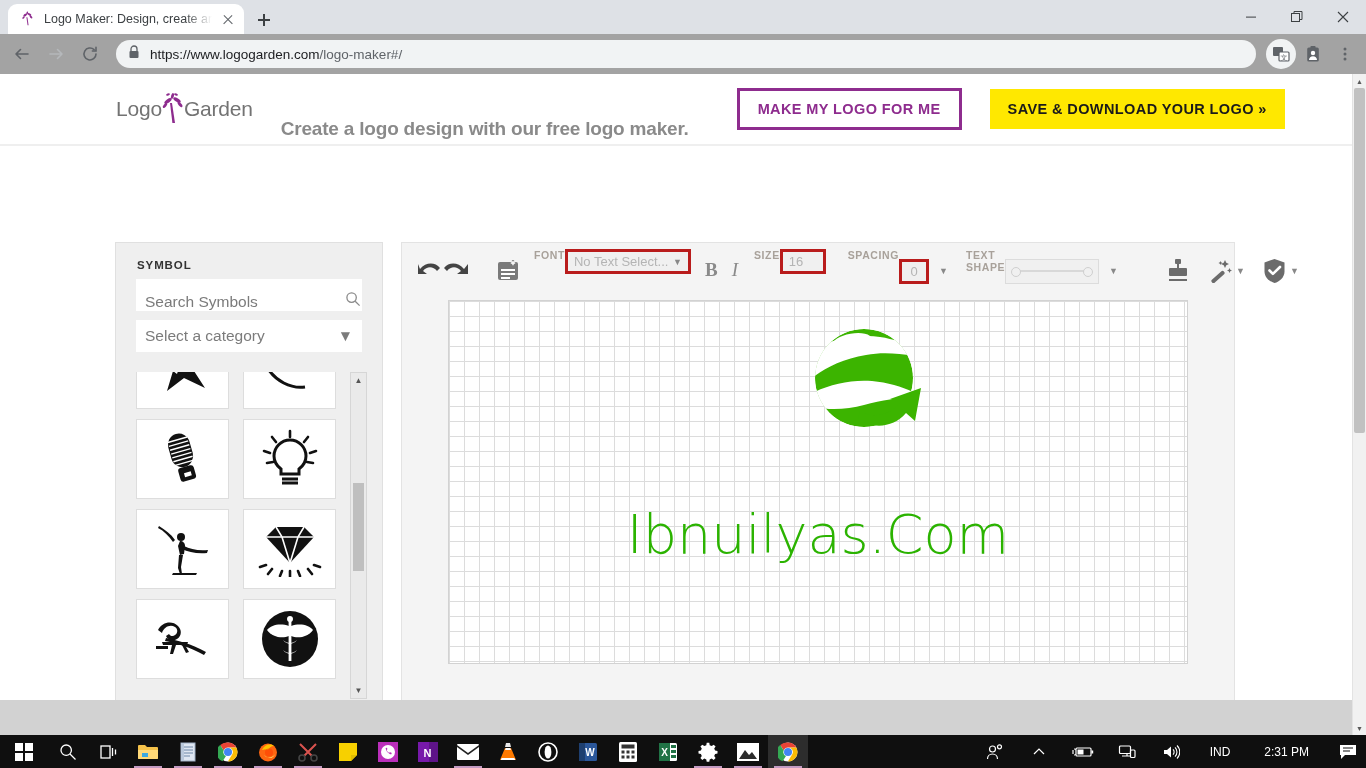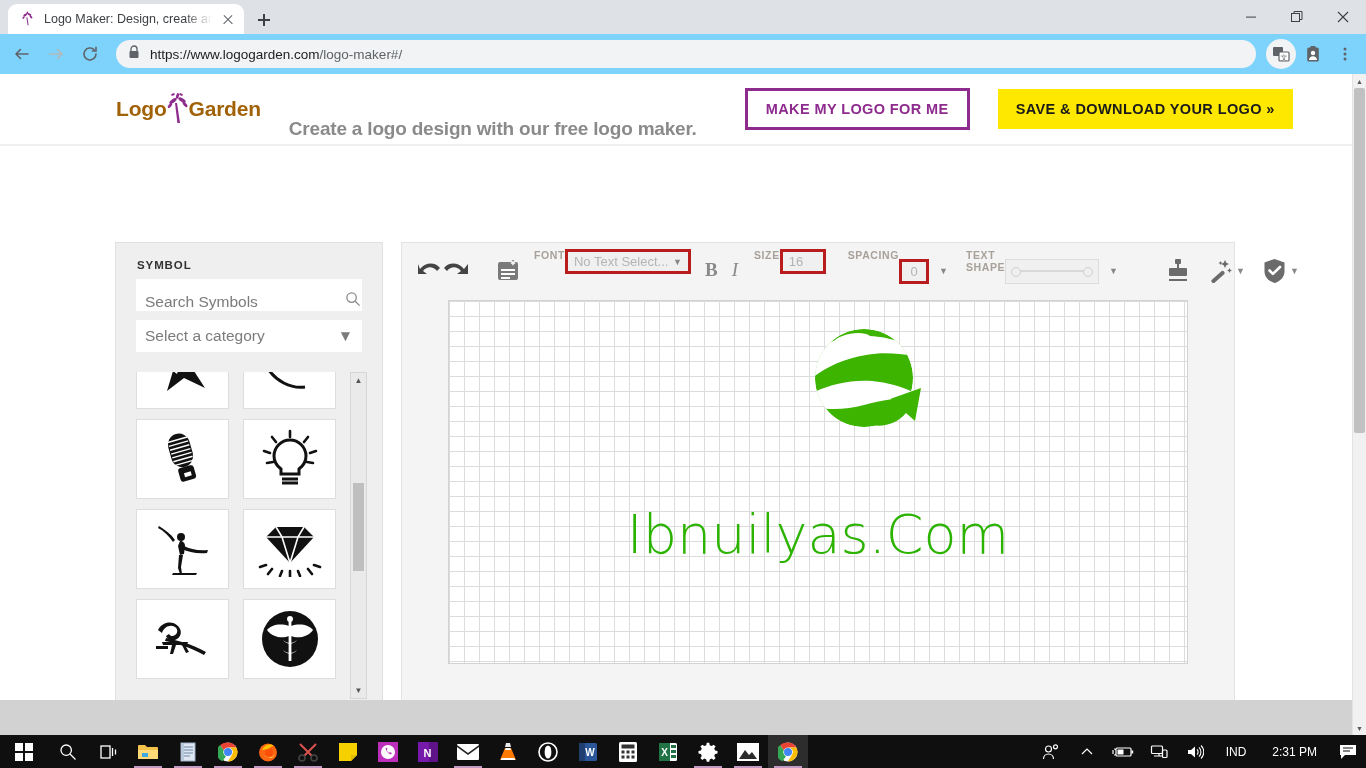--- a/index.html
+++ b/index.html
@@ -33,39 +33,39 @@
   .newtab { width: 28px; height: 28px; margin-left: 6px; position: relative; }
   .newtab::before, .newtab::after { content: ""; position: absolute; background: #3c4043; }
   .newtab::before { left: 8px; top: 13.3px; width: 12px; height: 1.6px; }
   .newtab::after { left: 13.2px; top: 8px; width: 1.6px; height: 12px; }
 
   .wincontrols { position: absolute; right: 0; top: 0; display: flex; height: 34px; }
   .wc { width: 46px; height: 34px; display: flex; align-items: center; justify-content: center; }
   .wc svg { display: block; }
 
   .toolbar {
-    height: 40px; background: #7dd3fc; display: flex; align-items: center; gap: 2px; padding: 16px 6px;
+    height: 40px; background: #a3a3a3; display: flex; align-items: center; gap: 2px; padding: 16px 6px;
   }
   .navbtn { width: 32px; height: 32px; display: flex; align-items: center; justify-content: center; border-radius: 50%; }
   .omnibox {
     flex: 1; height: 28px; background: #f1f3f4; border-radius: 14px; display: flex; align-items: center;
     padding: 0 12px; gap: 10px; margin: 0 8px;
   }
   .omni-url { font-size: 13.5px; color: #202124; white-space: nowrap; }
   .omni-url .dim { color: #5f6368; }
   .tb-right { display: flex; align-items: center; gap: 2px; }
   .tb-icon { width: 30px; height: 30px; display: flex; align-items: center; justify-content: center; border-radius: 50%; }
   .tb-icon.hl { background: #f1f3f4; }
 
   
   .viewport { position: absolute; left: 0; top: 74px; width: 1366px; height: 661px; background: #fff; overflow: hidden; }
   .page { width: 1352px; height: 661px; background: #fff; position: relative; }
 
   .site-header { height: 70px; display: flex; align-items: center; padding-left: 116px; gap: 0; background: #fff; }
-  .lg-logo { font-size: 21px; color: #a16207; font-weight: 700; display: flex; align-items: center; position: relative; letter-spacing: -0.2px; }
+  .lg-logo { font-size: 21px; color: #737373; font-weight: 400; display: flex; align-items: center; position: relative; letter-spacing: -0.2px; }
   .lg-logo .tree { width: 26px; height: 34px; position: relative; margin: 0 -2px; }
   .tagline { font-size: 19px; color: #8a8a8a; margin-left: 28px; letter-spacing: -0.2px; font-weight: 600; margin-top: 40px; }
   .btn-outline {
     margin-left: 48px; border: 3px solid #8e2c8e; color: #8e2c8e; background: #fff;
     font-size: 14.5px; font-weight: bold; letter-spacing: 0.4px; padding: 11px 18px; line-height: 1;
   }
   .btn-yellow {
     margin-left: 28px; background: #ffe800; color: #1a1a1a; border: none;
     font-size: 14.5px; font-weight: bold; letter-spacing: 0.4px; padding: 13px 18px; line-height: 1;
   }
@@ -158,21 +158,21 @@
 
   
   .taskbar {
     position: absolute; left: 0; top: 735px; width: 1366px; height: 33px; background: #0f0f0f;
     display: flex; align-items: center;
   }
   .tb-start { width: 48px; height: 33px; display: flex; align-items: center; justify-content: center; }
   .tb-item { width: 40px; height: 33px; display: flex; align-items: center; justify-content: center; position: relative; }
   .tb-item.active { background: #2d2d2d; }
   .tb-item .under { position: absolute; bottom: 0; left: 6px; right: 6px; height: 2.5px; background: #c29ac2; }
-  .tray { margin-left: auto; display: flex; align-items: center; height: 33px; padding-right: 4px; gap: 8px; }
+  .tray { margin-left: auto; display: flex; align-items: center; height: 33px; padding-right: 4px; gap: 16px; }
   .tray-ic { width: 28px; height: 33px; display: flex; align-items: center; justify-content: center; color: #fff; }
   .tray-txt { color: #fff; font-size: 12px; padding: 0 9px; white-space: nowrap; }
 </style>
 </head>
 <body>
 
 <div class="browser">
 
   <div class="tabstrip">
     <div class="tab">

